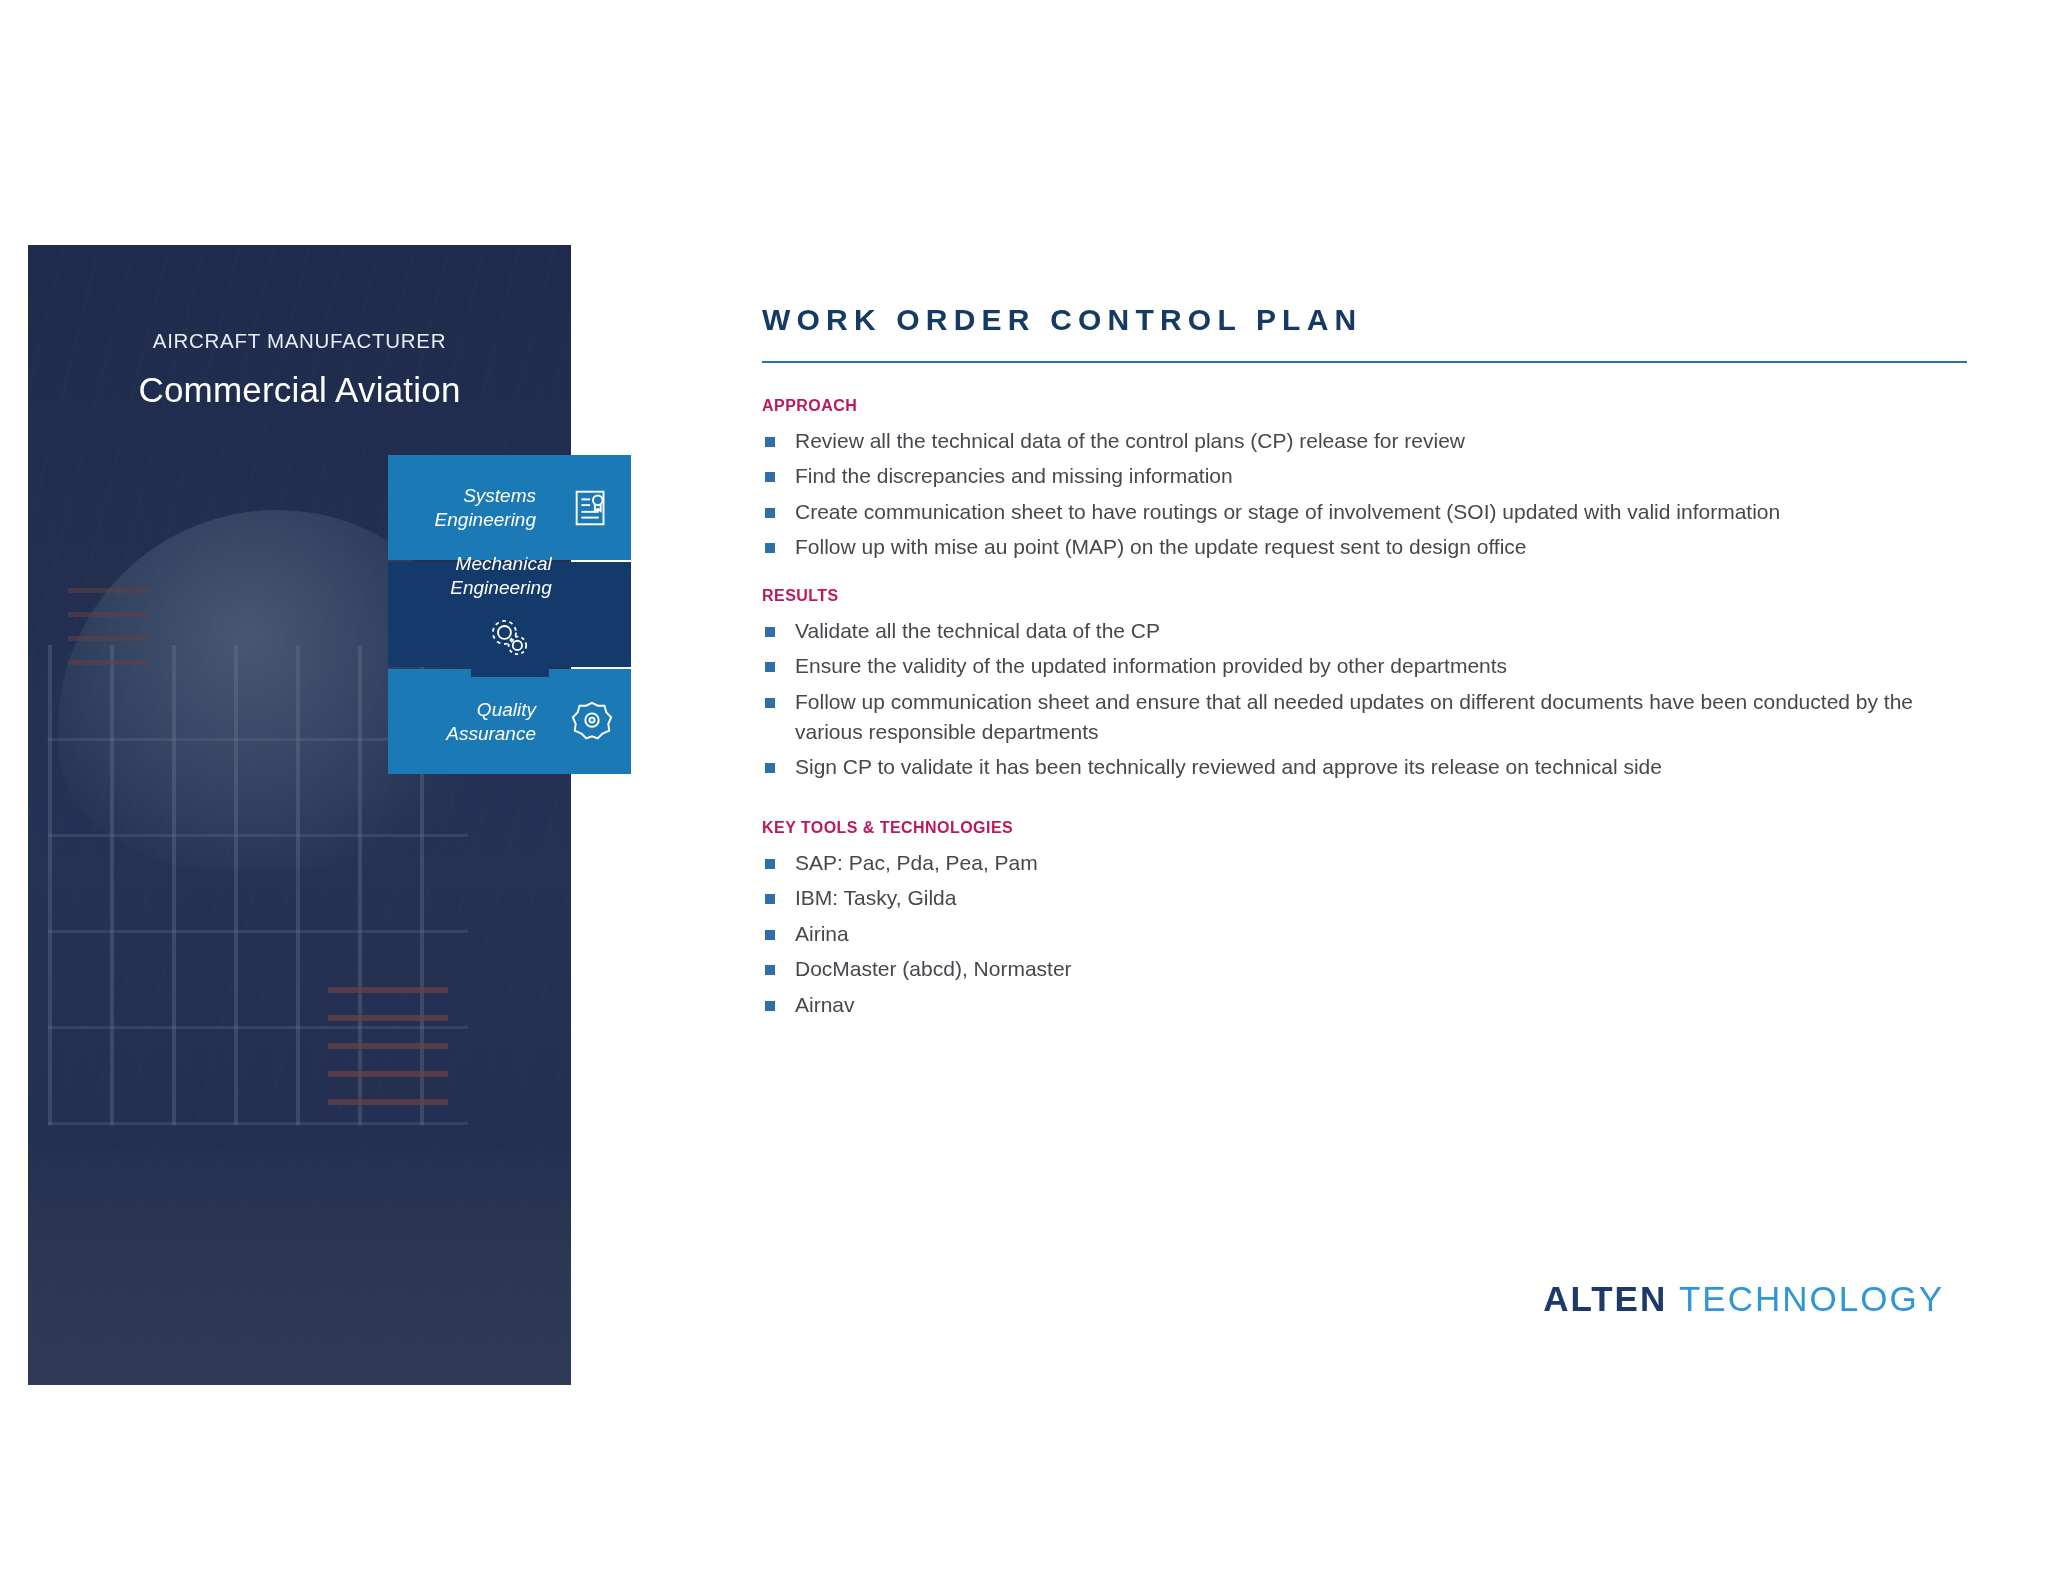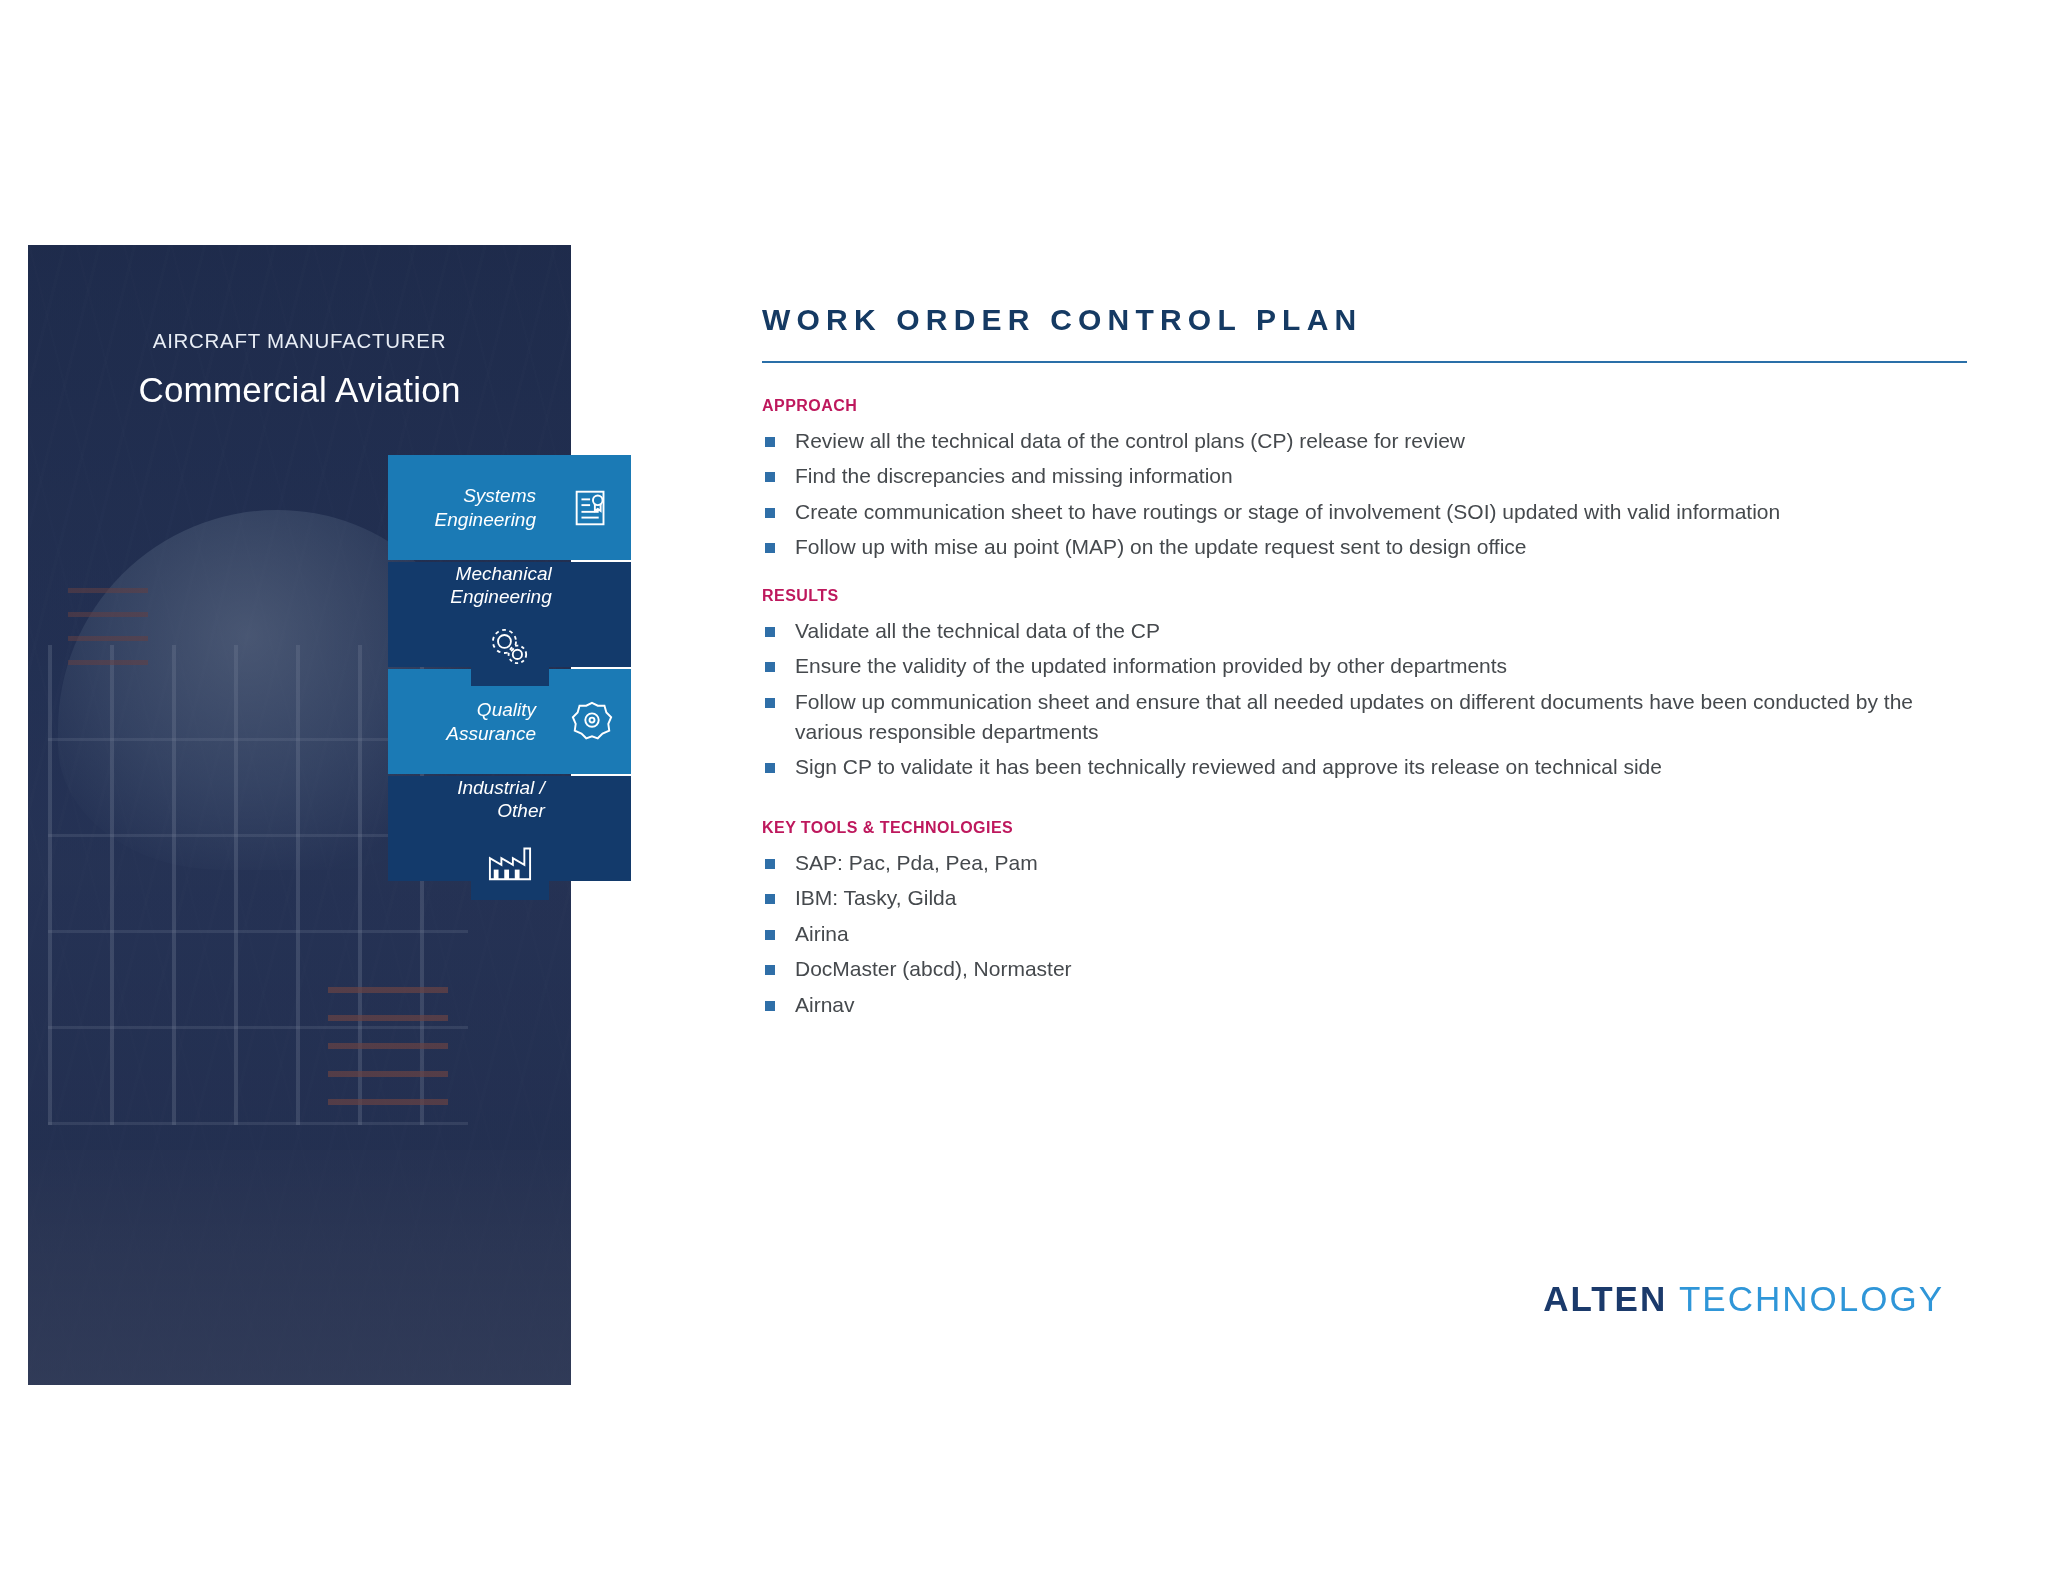--- a/index.html
+++ b/index.html
@@ -100,21 +100,21 @@
   
   .chips {
     position: absolute;
     left: 388px;
     top: 455px;
     width: 243px;
   }
   .chip {
     display: flex;
     align-items: center;
-    justify-content: flex-start;
+    justify-content: center;
     height: 105px;
     margin-bottom: 2px;
     box-sizing: border-box;
   }
   .chip-label {
     flex: 1;
     text-align: right;
     font-style: italic;
     font-size: 19px;
     line-height: 1.22;
@@ -255,32 +255,20 @@
 Assurance</div>
     <div class="chip-icon">
       <svg width="44" height="46" viewBox="0 0 44 48" fill="none" stroke="#ffffff" stroke-width="2">
         <polygon points="22,4 28,7 35,7 37,14 42,19 39,26 40,33 33,36 28,41 22,39 16,41 11,36 4,33 5,26 2,19 7,14 9,7 16,7"></polygon>
         <circle cx="22" cy="22" r="7"></circle>
         <circle cx="22" cy="22" r="2.6"></circle>
       </svg>
     </div>
   </div>
 
-  <div class="chip navy">
-    <div class="chip-label">Industrial /
-Other</div>
-    <div class="chip-icon">
-      <svg width="50" height="44" viewBox="0 0 52 46" fill="none" stroke="#ffffff" stroke-width="2">
-        <path d="M5 42 L5 20 L17 27 L17 20 L29 27 L29 20 L41 27 L41 10 L47 10 L47 42 Z"></path>
-        <rect x="9" y="32" width="5" height="10" fill="#ffffff" stroke="none"></rect>
-        <rect x="20" y="32" width="5" height="10" fill="#ffffff" stroke="none"></rect>
-        <rect x="31" y="32" width="5" height="10" fill="#ffffff" stroke="none"></rect>
-      </svg>
-    </div>
-  </div>
 
 </div>
 
 <div class="content">
   <div class="doc-title">
     <div>WORK ORDER CONTROL PLAN</div>
   </div>
   <div class="title-rule"></div>
 
   <div class="section approach">

